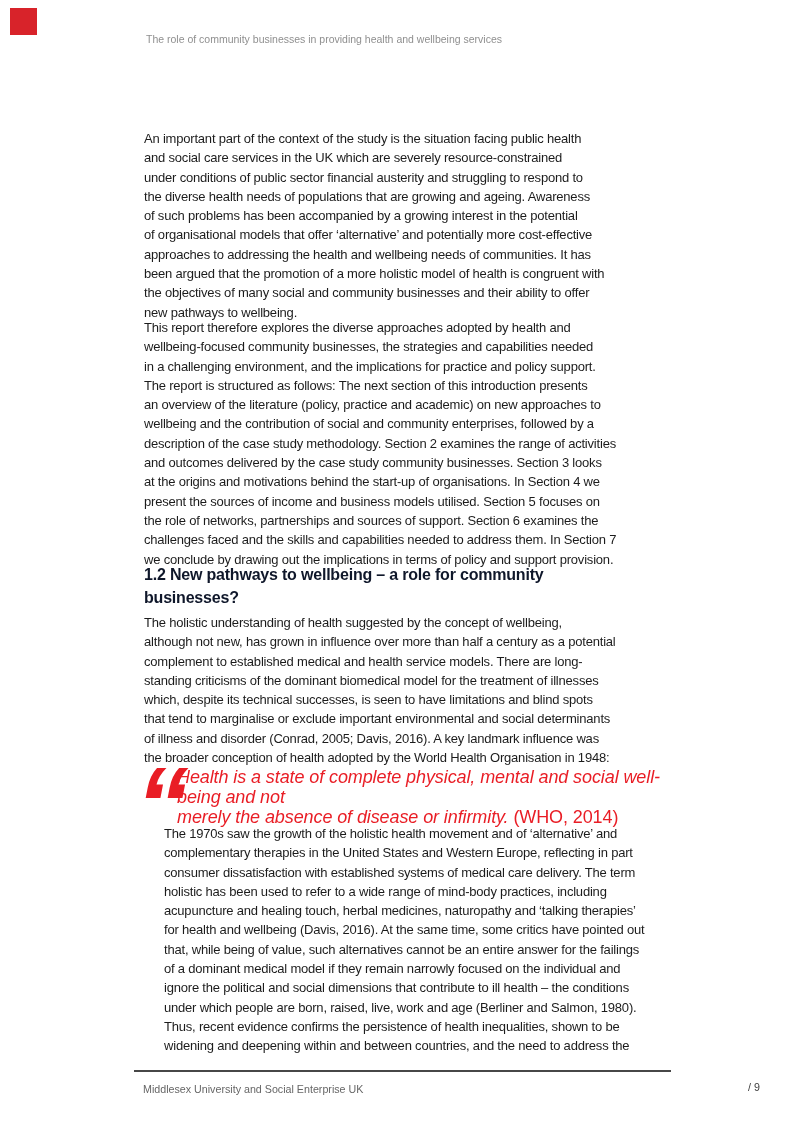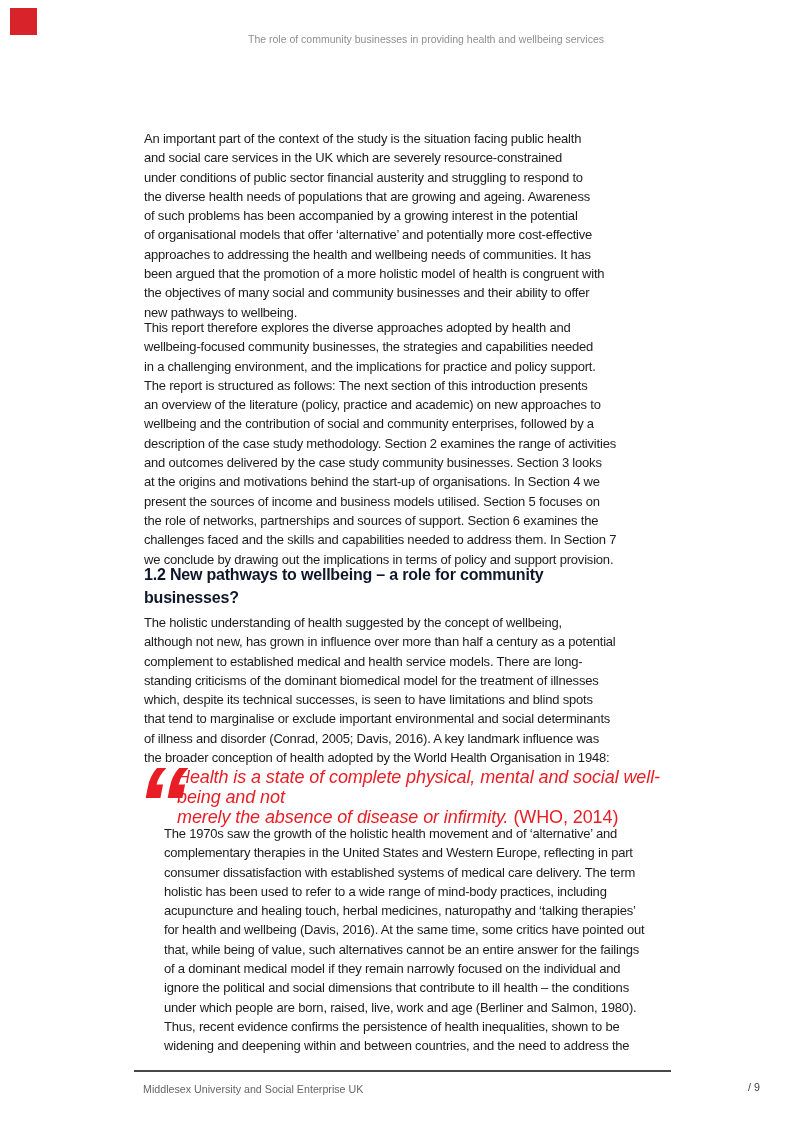--- a/index.html
+++ b/index.html
@@ -8,21 +8,21 @@
     width:800px;height:1132px;
     background:#ffffff;
     font-family:"Liberation Sans",sans-serif;
     overflow:hidden;
   }
   .logo-square{
     position:absolute;left:10px;top:8px;width:27px;height:27px;
   }
   .running-header{
     position:absolute;left:146px;top:33px;width:560px;
-    font-size:10.5px;line-height:12px;color:#8f8f8f;letter-spacing:0px;text-align:center;
+    font-size:10.5px;line-height:12px;color:#8f8f8f;letter-spacing:0px;
   }
   .body-block{
     position:absolute;left:144px;width:540px;
     font-size:13px;line-height:19.3px;color:#1c1c1c;
     letter-spacing:-0.2px;
     white-space:pre-line;
   }
   .p1{top:129px;}
   .p2{top:318px;}
   .p3{top:613px;}

